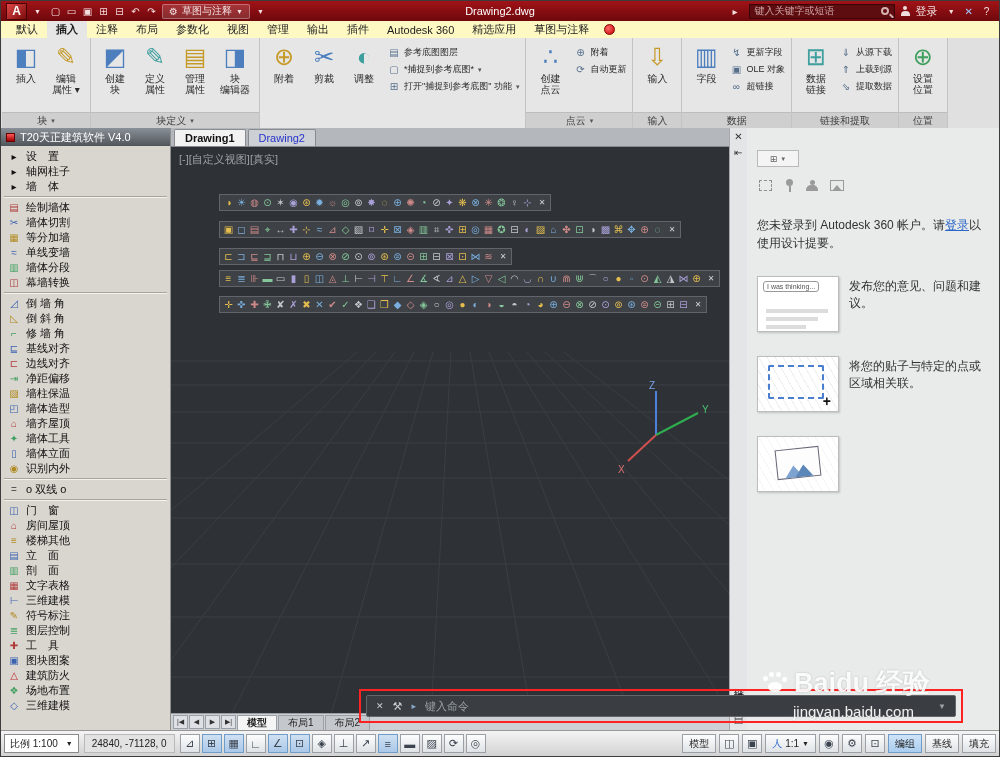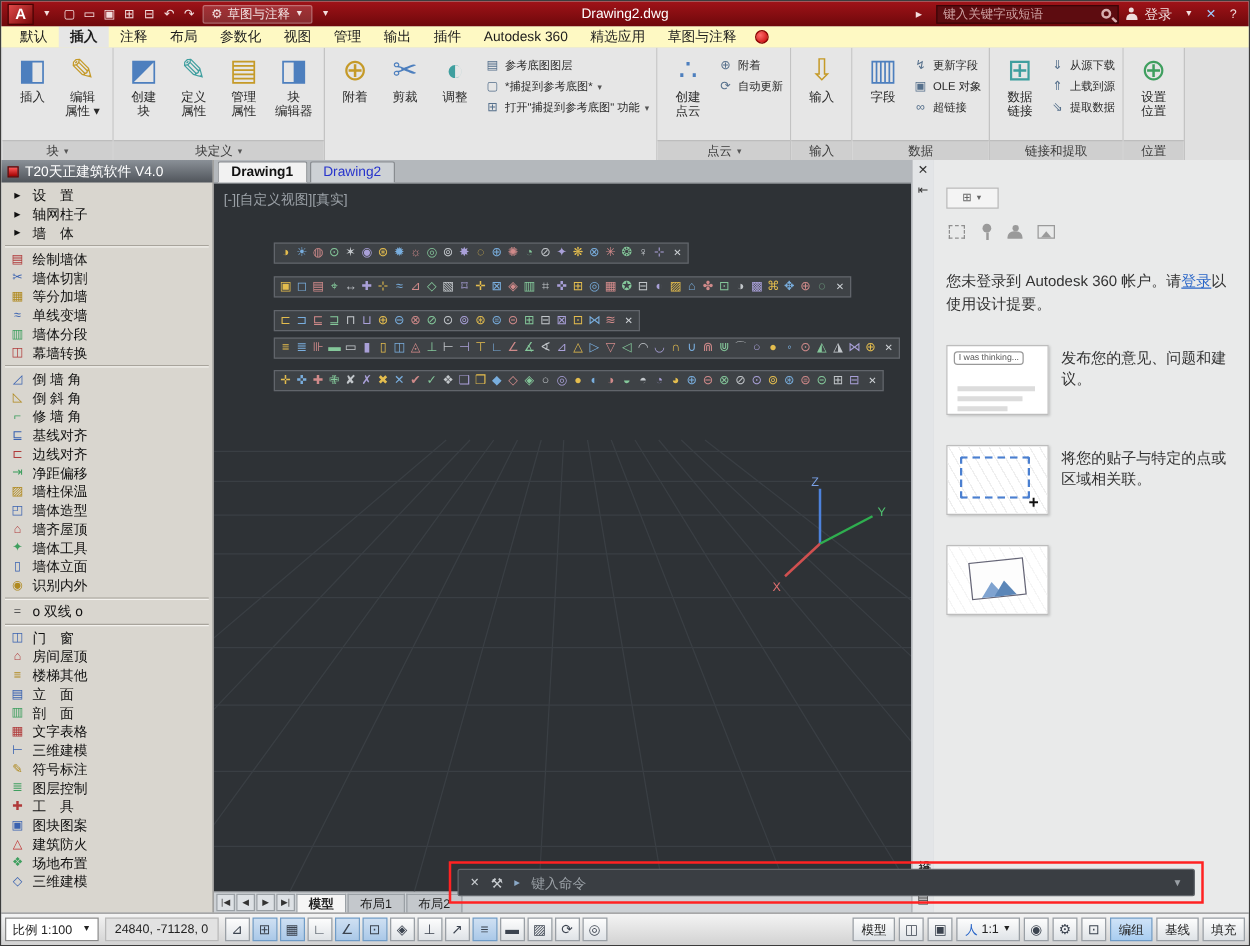--- a/index.html
+++ b/index.html
@@ -799,20 +799,28 @@
   <div id="redbox">
     <div id="cmdbar">
       <span style="font-size:9px">✕</span>
       <span>⚒</span>
       <span style="color:#8aa9c8;font-size:9px">▸</span>
       <span class="dim">键入命令</span>
       <span class="arr">▼</span>
     </div>
   </div>
 
+  <div id="wm">
+    <div class="row1">
+      <span class="paw"></span>
+      <span>Baidu</span>
+      <span>经验</span>
+    </div>
+    <div class="url">jingyan.baidu.com</div>
+  </div>
 
   <div id="statusbar">
     <div class="scalechip">
       <span>比例 1:100</span>
       <span style="font-size:7px">▼</span>
     </div>
     <div class="coords">24840, -71128, 0</div>
     <div id="sttoggles">
         <div class="stbtn">⊿</div>
         <div class="stbtn on">⊞</div>

